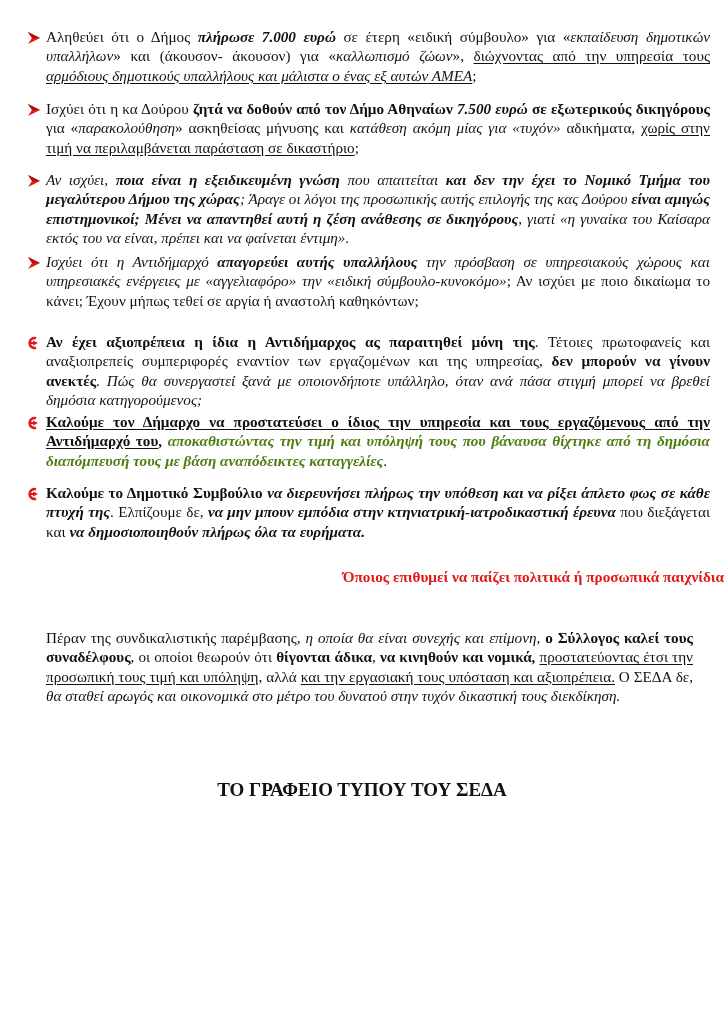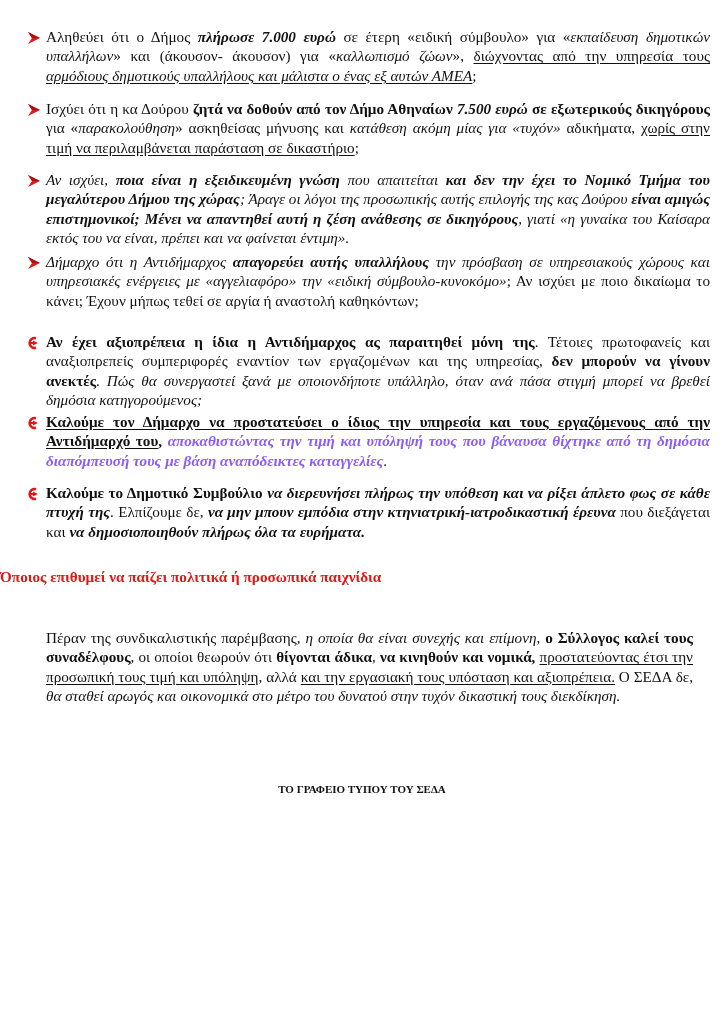--- a/index.html
+++ b/index.html
@@ -9,29 +9,29 @@
   }
   .page { position: absolute; left: 0; top: 0; width: 724px; height: 1024px; }
   .item {
     position: absolute; left: 29px; width: 664px; padding-left: 17px;
     text-align: justify; text-align-last: left;
   }
   .bullet { position: absolute; left: -2px; top: 3px; width: 14px; height: 14px; }
   .b { font-weight: bold; }
   .i { font-style: italic; }
   .u { text-decoration: underline; text-underline-offset: 2px; }
-  .red { color: #8b5cf6; }
+  .red { color: #4d7c0f; }
   .center-red {
-    position: absolute; left: 0; width: 724px; top: 567px; text-align: left; color: #e01818;
+    position: absolute; left: 0; width: 724px; top: 567px; text-align: right; color: #e01818;
   }
   .para {
     position: absolute; left: 46px; width: 647px; top: 628px; text-align: justify; text-align-last: left; font-family: Liberation Serif, serif;
   }
   .sign {
-    position: absolute; left: 0; width: 724px; top: 780px; text-align: center; font-weight: bold; font-size: 11px;
+    position: absolute; left: 0; width: 724px; top: 780px; text-align: center; font-weight: bold; font-size: 19px;
   }
 </style>
 </head>
 <body>
 
 <div class="page">
 
   <div class="item" style="top:27px">
     <span class="bullet"><svg width="14" height="14" viewBox="0 0 14 14">
           <polygon points="1,1 13,7 1,13 5,7" fill="#e01818"></polygon>
@@ -54,21 +54,21 @@
           <polygon points="1,1 13,7 5,7" fill="#b00f0f"></polygon>
         </svg></span>
     <span class="content"><span class="i">Αν ισχύει, </span><span class="b i">ποια είναι η εξειδικευμένη γνώση</span><span class="i"> που απαιτείται </span><span class="b i">και δεν την έχει το Νομικό Τμήμα του μεγαλύτερου Δήμου της χώρας</span><span class="i">; Άραγε οι λόγοι της προσωπικής αυτής επιλογής της κας Δούρου </span><span class="b i">είναι αμιγώς επιστημονικοί; Μένει να απαντηθεί αυτή η ζέση ανάθεσης σε δικηγόρους</span><span class="i">, γιατί «η γυναίκα του Καίσαρα εκτός του να είναι, πρέπει και να φαίνεται έντιμη».</span></span>
   </div>
 
   <div class="item" style="top:252px">
     <span class="bullet"><svg width="14" height="14" viewBox="0 0 14 14">
           <polygon points="1,1 13,7 1,13 5,7" fill="#e01818"></polygon>
           <polygon points="1,1 13,7 5,7" fill="#b00f0f"></polygon>
         </svg></span>
-    <span class="content"><span class="i">Δήμαρχο ότι η Αντιδήμαρχος </span><span class="b i">απαγορεύει αυτής υπαλλήλους</span><span class="i"> την πρόσβαση σε υπηρεσιακούς χώρους και υπηρεσιακές ενέργειες με «αγγελιαφόρο» την «ειδική σύμβουλο-κυνοκόμο»</span><span>; Αν ισχύει με ποιο δικαίωμα το κάνει; Έχουν μήπως τεθεί σε αργία ή αναστολή καθηκόντων;</span></span>
+    <span class="content"><span class="i">Ισχύει ότι η Αντιδήμαρχό </span><span class="b i">απαγορεύει αυτής υπαλλήλους</span><span class="i"> την πρόσβαση σε υπηρεσιακούς χώρους και υπηρεσιακές ενέργειες με «αγγελιαφόρο» την «ειδική σύμβουλο-κυνοκόμο»</span><span>; Αν ισχύει με ποιο δικαίωμα το κάνει; Έχουν μήπως τεθεί σε αργία ή αναστολή καθηκόντων;</span></span>
   </div>
 
   <div class="item" style="top:332px">
     <span class="bullet"><svg width="14" height="14" viewBox="0 0 14 14">
           <path d="M9,2.2 A5,5 0 1 0 9,11.8" fill="none" stroke="#e01818" stroke-width="2.6"></path>
           <polygon points="6,4.5 11,7 6,9.5" fill="#e01818"></polygon>
           <rect x="3.5" y="6" width="3" height="2" fill="#e01818"></rect>
         </svg></span>
     <span class="content"><span class="b">Αν έχει αξιοπρέπεια η ίδια η Αντιδήμαρχος ας παραιτηθεί μόνη της</span><span>. Τέτοιες πρωτοφανείς και αναξιοπρεπείς συμπεριφορές εναντίον των εργαζομένων και της υπηρεσίας, </span><span class="b">δεν μπορούν να γίνουν ανεκτές</span><span>. </span><span class="i">Πώς θα συνεργαστεί ξανά με οποιονδήποτε υπάλληλο, όταν ανά πάσα στιγμή μπορεί να βρεθεί δημόσια κατηγορούμενος;</span></span>
   </div>

